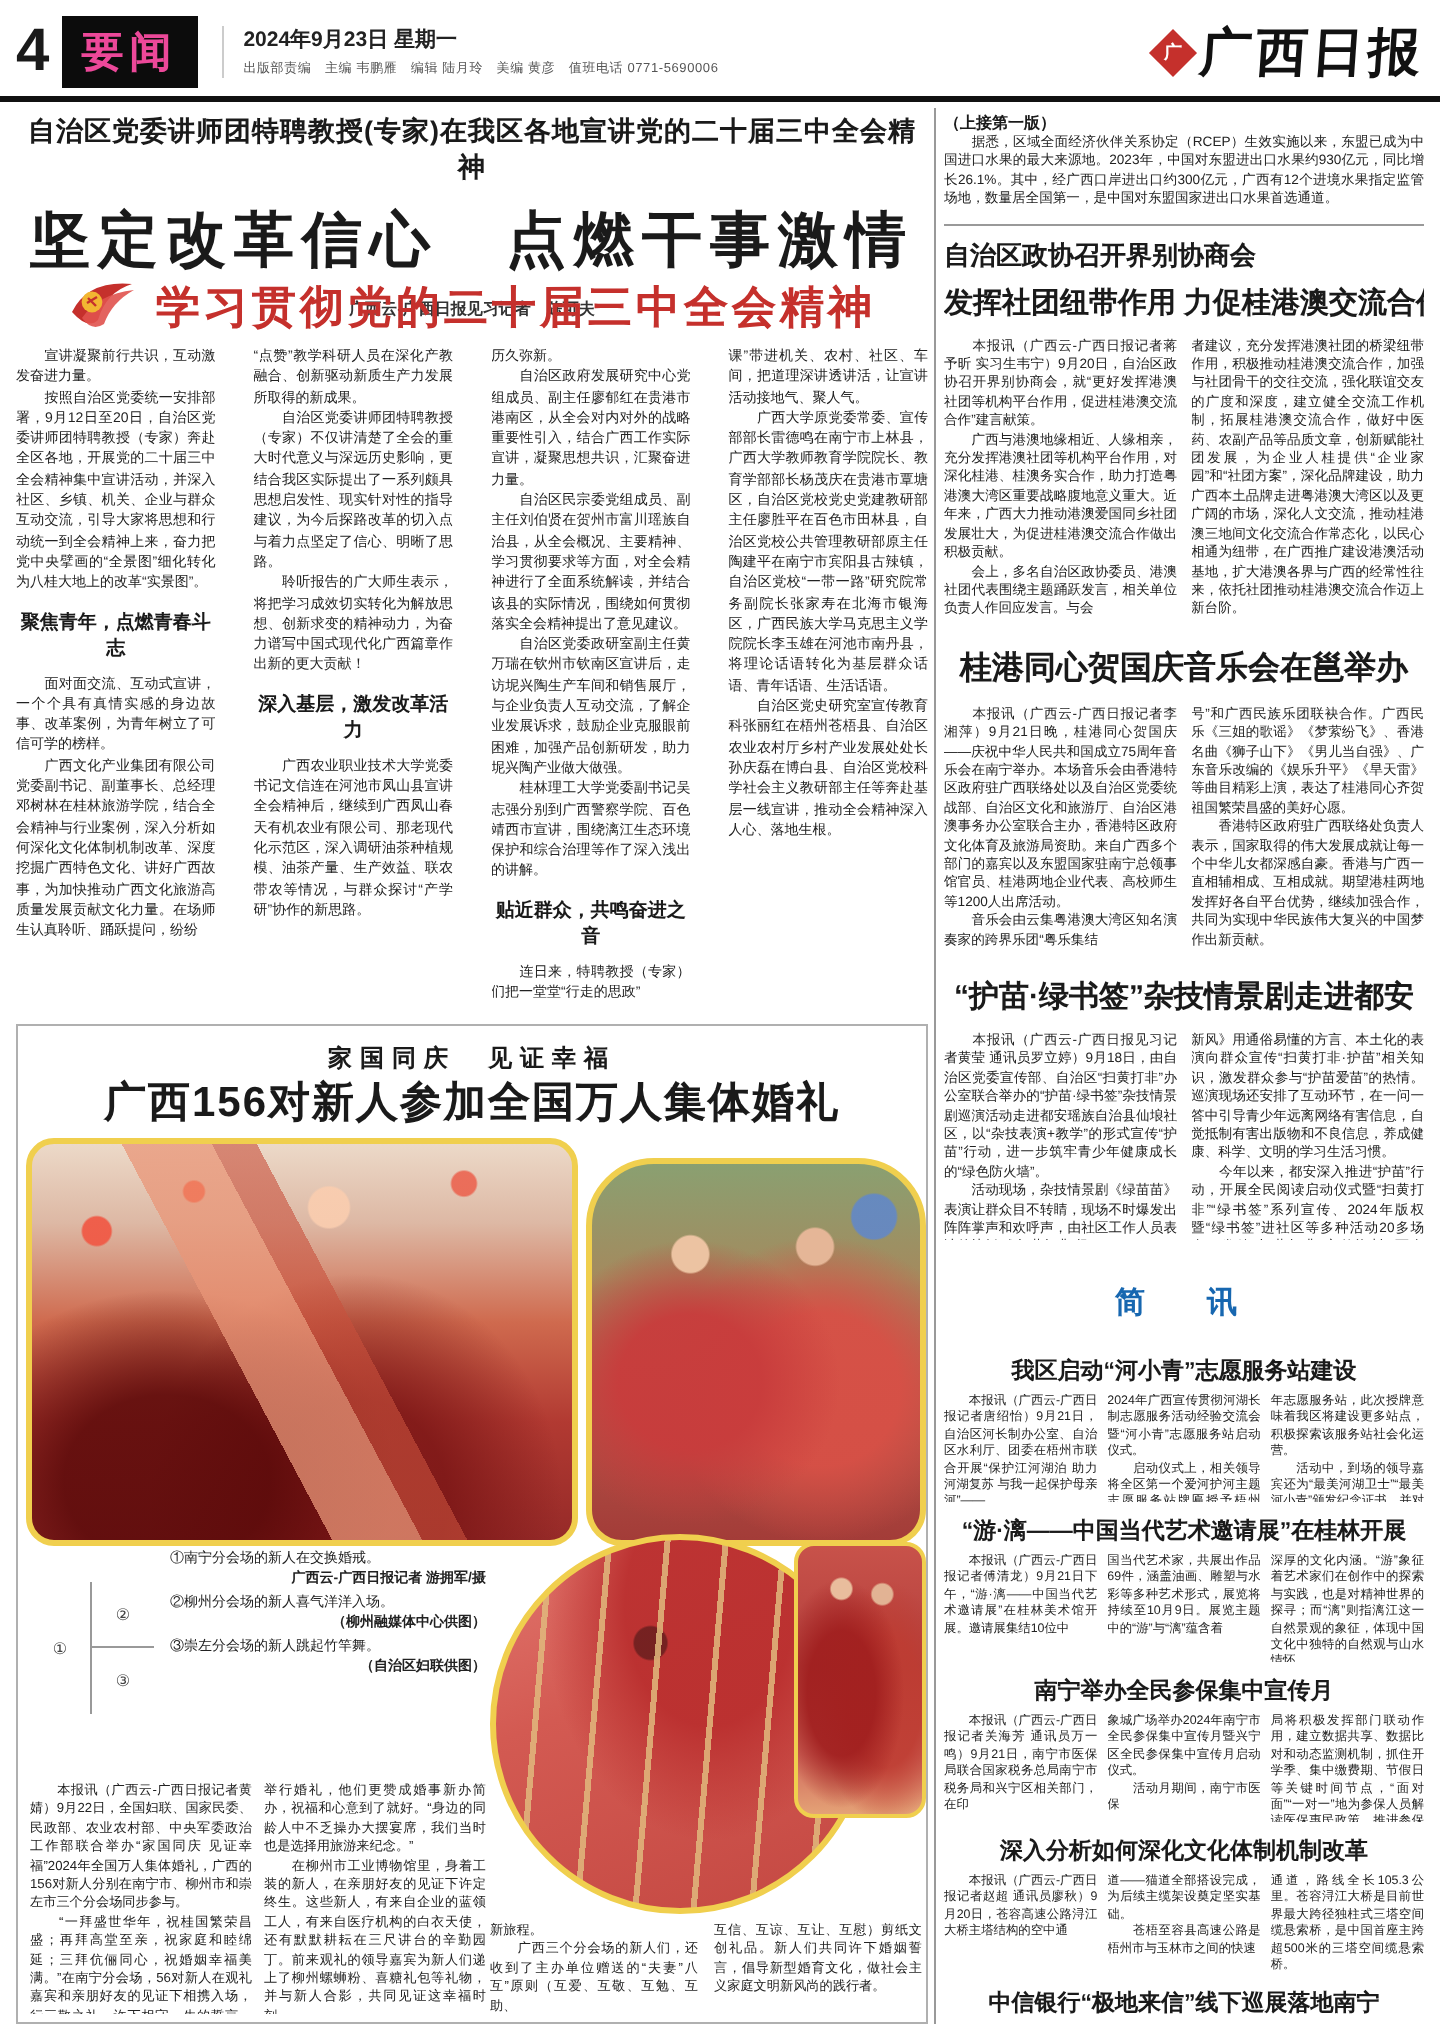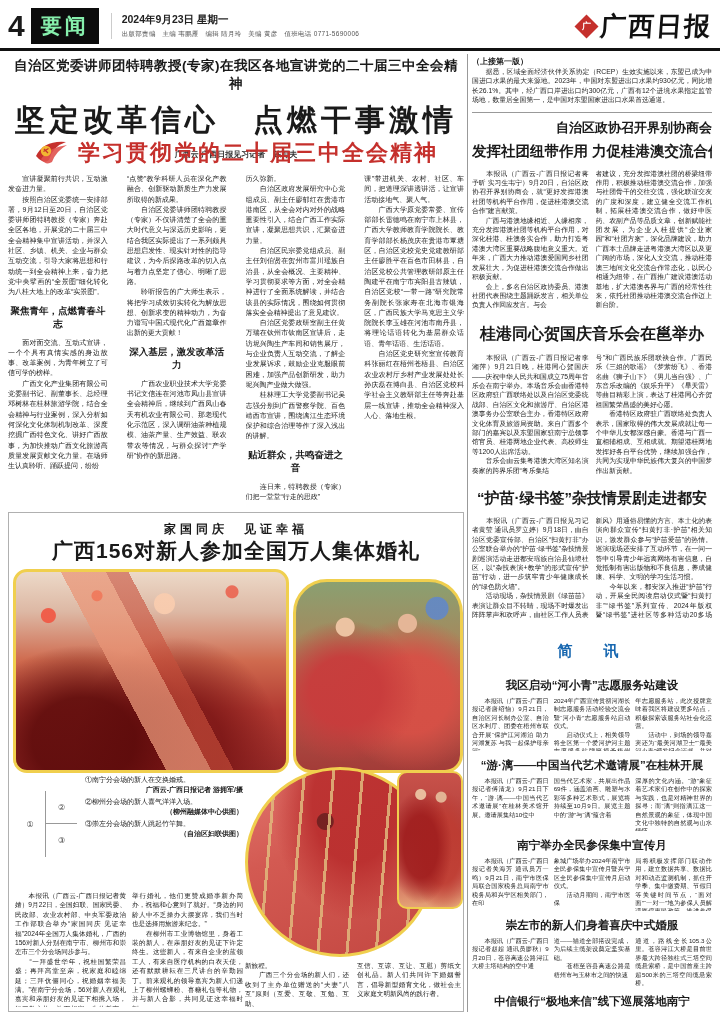--- a/index.html
+++ b/index.html
@@ -1,21 +1,21 @@
 <!DOCTYPE html>
 <html><head>
 <meta charset="utf-8">
 <style>
   html,body{margin:0;padding:0;background:#e8e8e4;}
   #page{position:relative;width:720px;height:1018px;background:#fff;margin:0 auto;
         font-family:"Liberation Sans",sans-serif;color:#1a1a1a;overflow:hidden;}
   
   .hdr{position:absolute;left:8px;top:6px;right:8px;height:40px;display:flex;align-items:center;}
   .pageno{font-size:30px;font-weight:900;margin-right:6px;}
-  .secbox{background:#0c0c0c;color:#86efac;font-size:21px;font-weight:800;letter-spacing:3px;
+  .secbox{background:#0c0c0c;color:#ec4899;font-size:21px;font-weight:800;letter-spacing:3px;
           padding:4px 10px;margin-right:12px;}
   .hmeta{display:flex;flex-direction:column;justify-content:center;border-left:1px solid #ccc;padding-left:10px;}
   .hdate{font-size:10.5px;font-weight:700;color:#222;}
   .hstaff{font-size:6.5px;color:#555;margin-top:3px;letter-spacing:.3px;}
   .mast{margin-left:auto;display:flex;align-items:center;gap:5px;}
   .mastlogo{width:17px;height:17px;background:#c5302c;transform:rotate(45deg);display:flex;
             align-items:center;justify-content:center;}
   .mastlogo span{color:#fff;font-size:9px;transform:rotate(-45deg);font-weight:700;}
   .masttext{font-family:"DejaVu Serif",serif;font-size:26px;font-weight:900;transform:skewX(-4deg);
             letter-spacing:2px;color:#111;}
@@ -84,21 +84,21 @@
   .f-body>div{flex:1;overflow:hidden;}
   .f-mini{position:absolute;left:236px;top:448px;width:216px;height:46px;display:flex;gap:8px;overflow:hidden;}
   .f-mini>div{flex:1;overflow:hidden;}
   .smtext{font-size:6.6px;line-height:9.4px;text-align:justify;white-space:pre-line;color:#222;}
   
   .vrule{position:absolute;left:467px;top:54px;height:958px;width:1px;background:#999;}
   .rcol{position:absolute;left:472px;top:56px;width:240px;height:956px;overflow:hidden;}
   .cont-tag{font-size:8px;font-weight:800;}
   .rtext{font-size:6.8px;line-height:9.4px;text-align:justify;white-space:pre-line;color:#222;}
   .rhr{border:none;border-top:1px solid #999;margin:7px 0 6px;}
-  .zx-kicker{text-align:right;font-size:13px;font-weight:700;margin-top:4px;}
+  .zx-kicker{text-align:left;font-size:13px;font-weight:700;margin-top:4px;}
   .zx-head{text-align:center;font-size:14.5px;font-weight:900;margin:5px 0 8px;white-space:nowrap;}
   .c-head{text-align:center;font-size:16px;font-weight:900;margin:14px 0 8px;white-space:nowrap;}
   .h-head{text-align:center;font-size:15px;font-weight:900;margin:14px 0 8px;white-space:nowrap;}
   .abody{display:flex;gap:7px;overflow:hidden;}
   .abody>div{flex:1;overflow:hidden;}
   .zx-body{max-height:168px;}
   .c-body{max-height:142px;}
   .h-body{max-height:104px;}
   .jianxun{display:flex;align-items:center;gap:10px;margin:12px 0 4px;flex-direction:column;}
   .jx-line{flex:1;height:1px;background:#2a72b8;opacity:.55;}
@@ -295,21 +295,21 @@
       <div class="brief-title">南宁举办全民参保集中宣传月</div>
       <div class="bbody">
         <div class="bt">　　本报讯（广西云-广西日报记者关海芳 通讯员万一鸣）9月21日，南宁市医保局联合国家税务总局南宁市税务局和兴宁区相关部门，在印</div>
         <div class="bt">象城广场举办2024年南宁市全民参保集中宣传月暨兴宁区全民参保集中宣传月启动仪式。
 　　活动月期间，南宁市医保</div>
         <div class="bt">局将积极发挥部门联动作用，建立数据共享、数据比对和动态监测机制，抓住开学季、集中缴费期、节假日等关键时间节点，“面对面”“一对一”地为参保人员解读医保惠民政策，推进参保扩面。</div>
       </div>
     </div>
 
     <div>
-      <div class="brief-title">崇左市的新人们身着喜庆中式婚服</div>
+      <div class="brief-title">深入分析如何深化文化体制机制改革</div>
       <div class="bbody">
         <div class="bt">　　本报讯（广西云-广西日报记者赵超 通讯员廖秋）9月20日，苍容高速公路浔江大桥主塔结构的空中通</div>
         <div class="bt">道——猫道全部搭设完成，为后续主缆架设奠定坚实基础。
 　　苍梧至容县高速公路是梧州市与玉林市之间的快速</div>
         <div class="bt">通道，路线全长105.3公里。苍容浔江大桥是目前世界最大跨径独柱式三塔空间缆悬索桥，是中国首座主跨超500米的三塔空间缆悬索桥。</div>
       </div>
     </div>
 
     <div>
       <div class="brief-title">中信银行“极地来信”线下巡展落地南宁</div>

